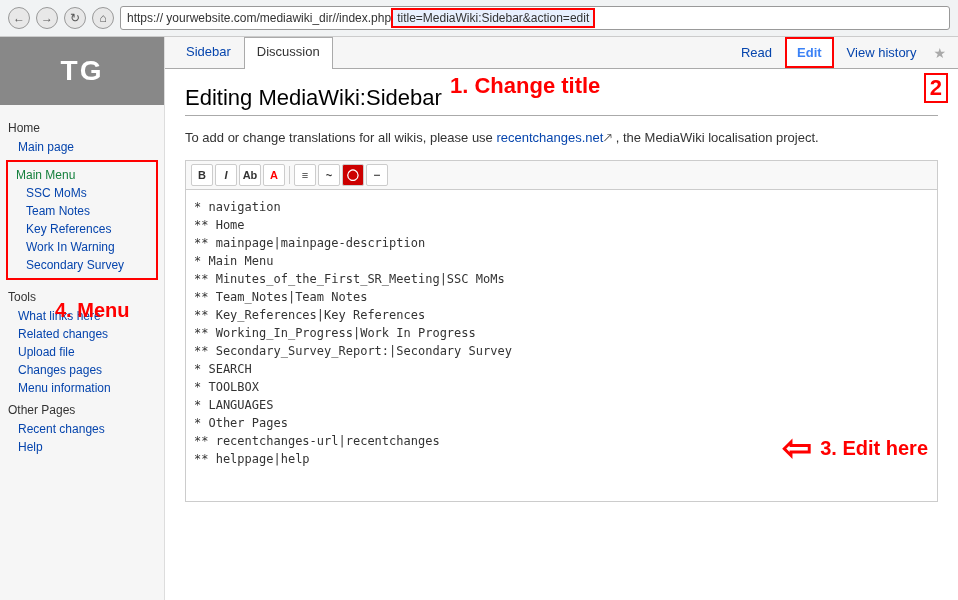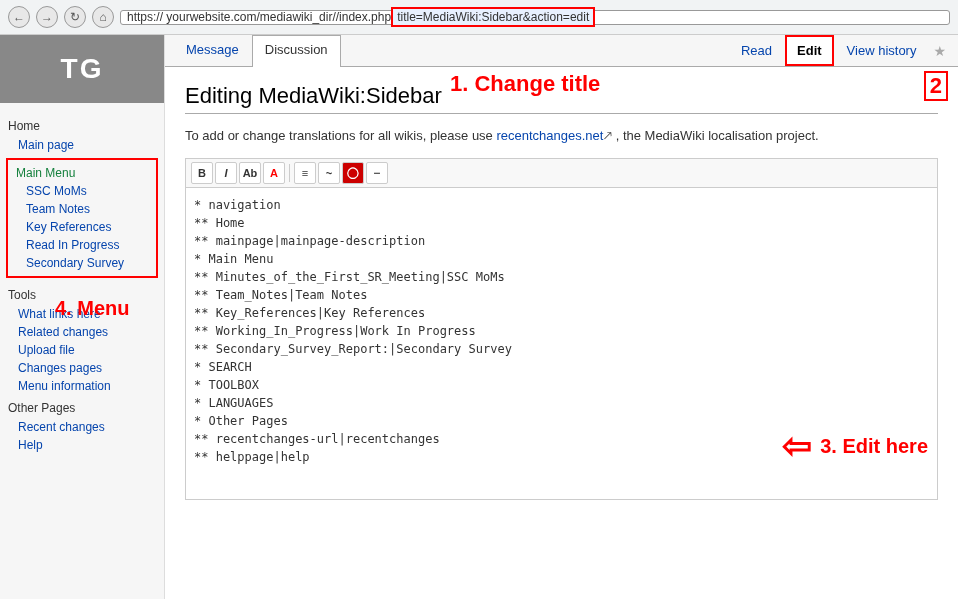--- a/index.html
+++ b/index.html
@@ -13,21 +13,21 @@
       display: flex;
       align-items: center;
       gap: 6px;
     }
     .browser-nav-btn {
       width: 22px; height: 22px; border-radius: 50%; border: 1px solid #999;
       background: #e8e8e8; cursor: pointer; display: flex; align-items: center; justify-content: center;
       font-size: 12px; color: #555;
     }
     .browser-url-bar {
-      flex: 1; height: 15px; border: 1px solid #999; border-radius: 3px;
+      flex: 1; height: 24px; border: 1px solid #999; border-radius: 3px;
       background: #fff; padding: 0 6px; font-size: 12px; color: #333;
       display: flex; align-items: center;
     }
 
     
     .page-wrapper {
       display: flex;
       height: calc(600px - 36px);
       overflow: hidden;
     }
@@ -127,21 +127,21 @@
       padding: 6px 10px;
       font-size: 13px;
       color: #0645ad;
       cursor: pointer;
       text-decoration: none;
       border: 1px solid transparent;
     }
     .tab-right.edit-tab {
       border: 2px solid red;
       background: #fff;
-      color: #000000;
+      color: #3b82f6;
       font-weight: bold;
     }
     .star-icon { color: #aaa; font-size: 14px; padding: 6px 4px; }
 
     
     .page-content {
       padding: 16px 20px;
     }
     .page-title {
       font-size: 22px;
@@ -296,40 +296,40 @@
       <div class="sidebar-logo">TG</div>
 
       <div class="sidebar-section-title">Home</div>
       <a class="sidebar-link" href="#">Main page</a>
 
       <div class="main-menu-box">
         <div class="main-menu-title">Main Menu</div>
         <a class="main-menu-link" href="#">SSC MoMs</a>
         <a class="main-menu-link" href="#">Team Notes</a>
         <a class="main-menu-link" href="#">Key References</a>
-        <a class="main-menu-link" href="#">Read In Progress</a>
+        <a class="main-menu-link" href="#">Work In Warning</a>
         <a class="main-menu-link" href="#">Secondary Survey</a>
       </div>
 
       <div class="sidebar-section-title">Tools</div>
       <a class="sidebar-link" href="#">What links here</a>
       <a class="sidebar-link" href="#">Related changes</a>
       <a class="sidebar-link" href="#">Upload file</a>
       <a class="sidebar-link" href="#">Changes pages</a>
       <a class="sidebar-link" href="#">Menu information</a>
 
       <div class="sidebar-section-title">Other Pages</div>
       <a class="sidebar-link" href="#">Recent changes</a>
       <a class="sidebar-link" href="#">Help</a>
     </div>
 
     <div class="content-area">
 
       <div class="tabs-bar">
-        <a class="tab" href="#">Message</a>
+        <a class="tab" href="#">Sidebar</a>
         <a class="tab active" href="#">Discussion</a>
         <div class="tabs-right">
           <a class="tab-right" href="#">Read</a>
           <a class="tab-right edit-tab" href="#">Edit</a>
           <a class="tab-right" href="#">View history</a>
           <span class="star-icon">★</span>
         </div>
       </div>
 
       <div class="page-content">

